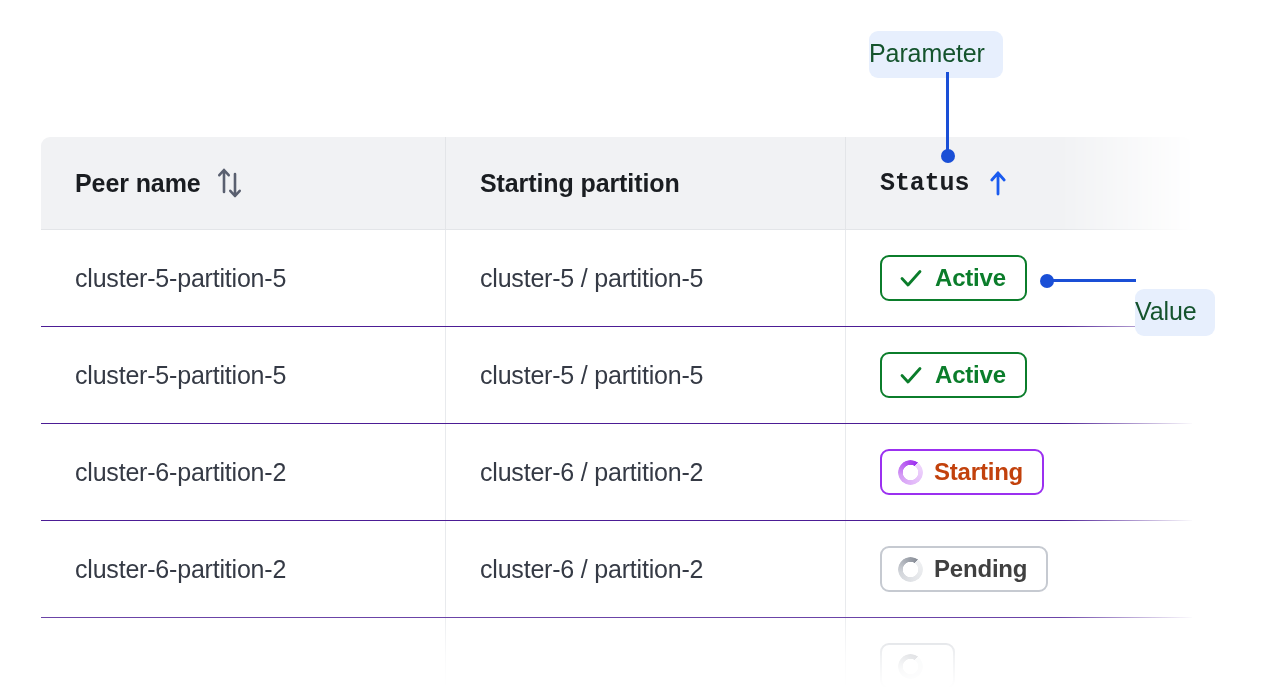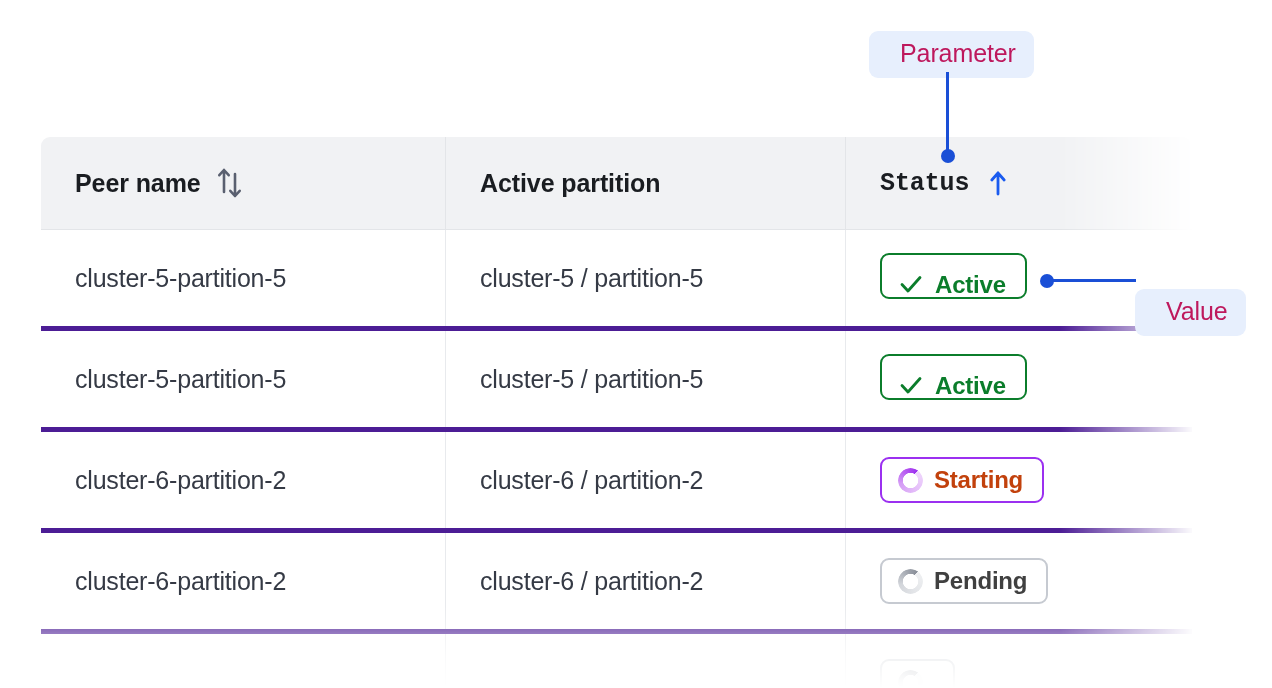--- a/index.html
+++ b/index.html
@@ -60,21 +60,21 @@
   .th-inner { display: flex; align-items: center; gap: 15px; }
 
   .sort-icon { display: inline-flex; align-items: center; }
   .sort-icon svg { display: block; }
 
   .tbl tbody td {
     height: 96px;
     padding: 0 0 0 34px;
     vertical-align: middle;
     border-right: 1px solid #E8EAED;
-    border-bottom: 5px solid #4c1d95;
+    border-bottom: 1px solid #4c1d95;
     font-size: 25px;
     color: #353A45;
     letter-spacing: -0.2px;
     white-space: nowrap;
     background: #fff;
   }
   .tbl tbody td:last-child { border-right: none; }
   .tbl tbody tr:last-child td { border-bottom: none; }
 
   .col-a { width: 405px; }
@@ -90,21 +90,21 @@
     box-sizing: border-box;
     padding: 0 19px 0 16px;
     border-radius: 9px;
     border: 2px solid;
     background: #ffffff;
     font-size: 24px;
     font-weight: bold;
     letter-spacing: -0.2px;
     line-height: 1;
   }
-  .badge-active { border-color: #0B7D2B; color: #0B7D2B; align-items: flex-end; }
+  .badge-active { border-color: #0B7D2B; color: #0B7D2B; }
   .badge-starting { border-color: #9B30F0; color: #c2410c; }
   .badge-pending { border-color: #C6CAD1; color: #404040; }
 
   .badge .ico { display: inline-flex; align-items: center; }
   .badge .ico svg { display: block; }
 
   .spinner {
     width: 25px; height: 25px;
     border-radius: 50%;
     box-sizing: border-box;
@@ -122,26 +122,26 @@
     mask: radial-gradient(circle, transparent 0 7.4px, #000 7.9px);
   }
 
   
   .anno-badge {
     position: absolute;
     display: inline-flex;
     align-items: center;
     justify-content: center;
     background: #E7EFFD;
-    color: #be185d;
+    color: #14532d;
     font-size: 25px;
     font-weight: normal;
     letter-spacing: -0.1px;
     border-radius: 9px;
-    padding: 8px 18px 10px 31px;
+    padding: 8px 18px 10px 0;
     white-space: nowrap;
   }
   #anno-parameter { left: 869px; top: 31px; }
   #anno-value { left: 1135px; top: 261px; margin-top: 28px; }
 
   .anno-line-v {
     position: absolute;
     width: 3px;
     background: #1A4FD6;
   }
@@ -175,21 +175,21 @@
             <span class="sort-icon">
               <svg width="27" height="30" viewBox="0 0 27 30" fill="none">
                 <path d="M8 27 V5 M8 5 L3.3 10.2 M8 5 L12.7 10.2" stroke="#5A6070" stroke-width="2.6" stroke-linecap="round" stroke-linejoin="round" transform="translate(0,-3)"></path>
                 <path d="M19 3 V25 M19 25 L14.3 19.8 M19 25 L23.7 19.8" stroke="#5A6070" stroke-width="2.6" stroke-linecap="round" stroke-linejoin="round" transform="translate(0,3)"></path>
               </svg>
             </span>
           </span>
         </th>
         <th>
           <span class="th-inner">
-            <span>Active partition</span>
+            <span>Starting partition</span>
           </span>
         </th>
         <th>
           <span class="th-inner">
             <span>Status</span>
             <span class="sort-icon">
               <svg width="28" height="30" viewBox="0 0 28 30" fill="none">
                 <path d="M14 26 V5 M14 5 L7.8 12 M14 5 L20.2 12" stroke="#1A5BEF" stroke-width="2.8" stroke-linecap="round" stroke-linejoin="round"></path>
               </svg>
             </span>

